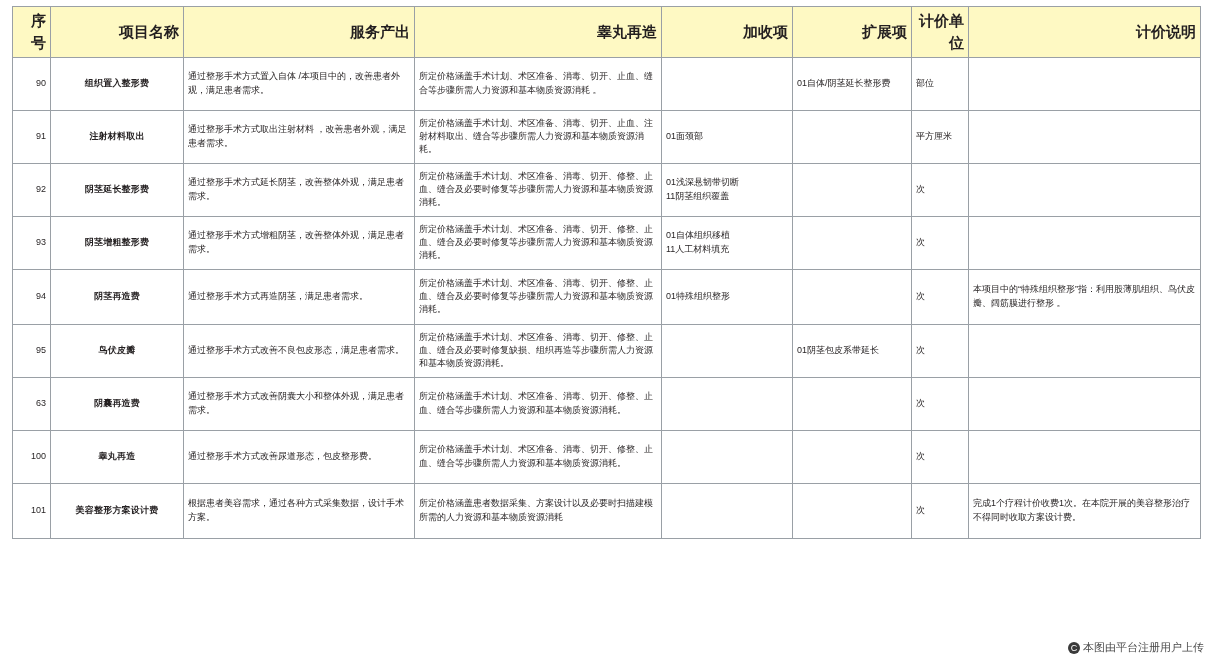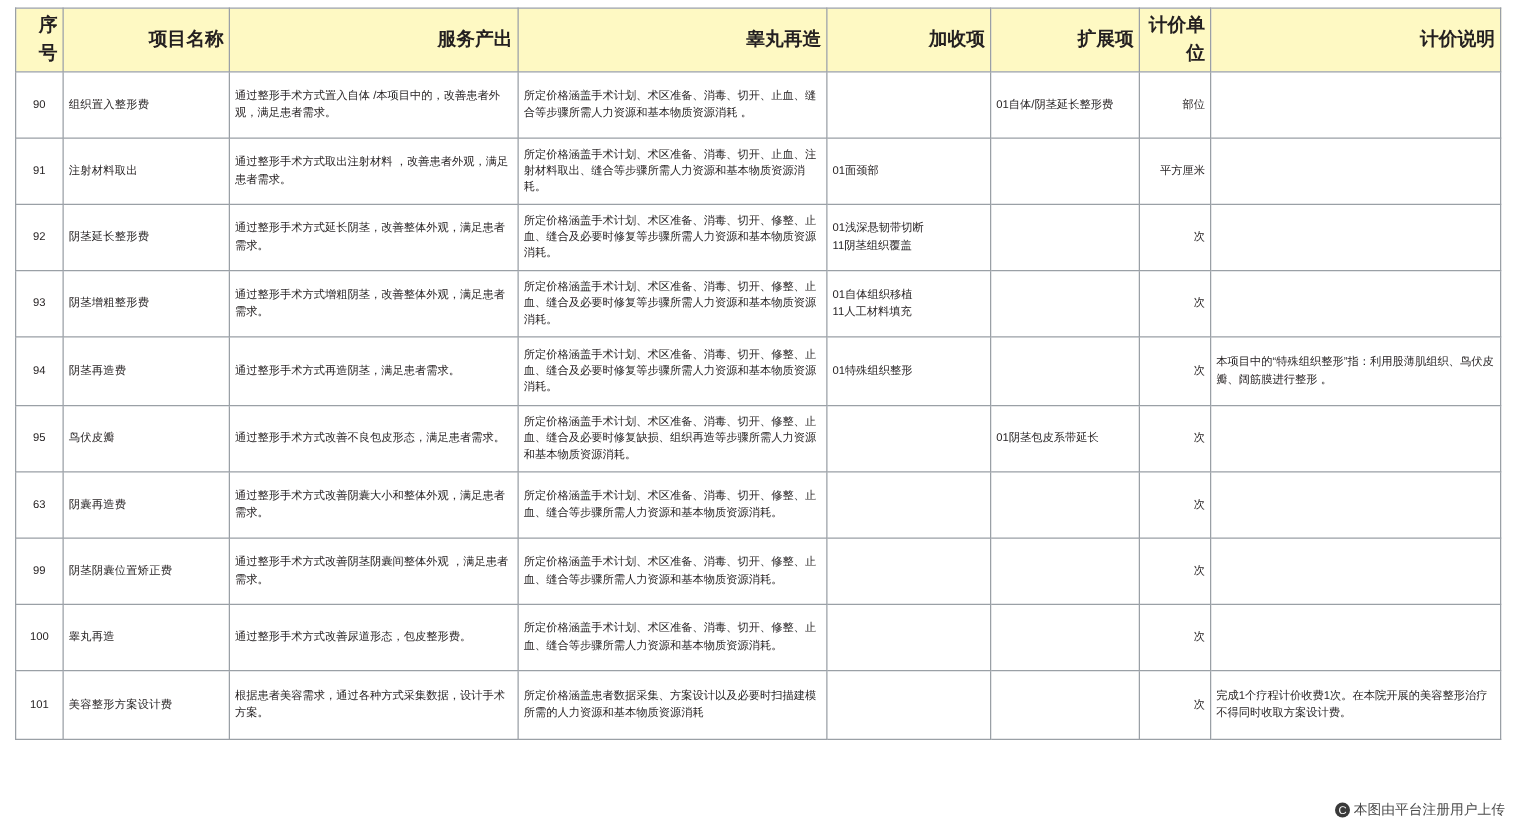--- a/index.html
+++ b/index.html
@@ -47,34 +47,36 @@
   col.c-seq      { width: 38px; }
   col.c-name     { width: 133px; }
   col.c-service  { width: 231px; }
   col.c-price    { width: 247px; }
   col.c-extra    { width: 131px; }
   col.c-expand   { width: 119px; }
   col.c-unit     { width: 57px; }
   col.c-note     { width: 232px; }
 
   td.seq {
+    text-align: right;
+    font-size: 9px;
+  }
+  td.name {
     text-align: center;
-    font-size: 9px;
-  }
-  td.name {
     font-size: 9.5px;
     letter-spacing: 0.2px;
+    font-weight: bold;
   }
   td.service, td.price, td.extra, td.expand, td.note {
     text-align: left;
     vertical-align: top;
     padding-top: 5px;
   }
   td.unit {
-    text-align: right;
+    text-align: left;
     font-size: 9.5px;
   }
   
   tr.r-tall td { height: 48px; }
   tr.r-mid td  { height: 46px; }
 
   .watermark {
     position: absolute;
     right: 8px;
     bottom: 4px;
@@ -190,30 +192,20 @@
           <td class="seq">63</td>
           <td class="name">阴囊再造费</td>
           <td class="service">通过整形手术方式改善阴囊大小和整体外观，满足患者需求。</td>
           <td class="price">所定价格涵盖手术计划、术区准备、消毒、切开、修整、止血、缝合等步骤所需人力资源和基本物质资源消耗。</td>
           <td class="extra"></td>
           <td class="expand"></td>
           <td class="unit">次</td>
           <td class="note"></td>
         </tr>
         <tr class="r-mid">
-          <td class="seq">99</td>
-          <td class="name">阴茎阴囊位置矫正费</td>
-          <td class="service">通过整形手术方式改善阴茎阴囊间整体外观 ，满足患者需求。</td>
-          <td class="price">所定价格涵盖手术计划、术区准备、消毒、切开、修整、止血、缝合等步骤所需人力资源和基本物质资源消耗。</td>
-          <td class="extra"></td>
-          <td class="expand"></td>
-          <td class="unit">次</td>
-          <td class="note"></td>
-        </tr>
-        <tr class="r-mid">
           <td class="seq">100</td>
           <td class="name">睾丸再造</td>
           <td class="service">通过整形手术方式改善尿道形态，包皮整形费。</td>
           <td class="price">所定价格涵盖手术计划、术区准备、消毒、切开、修整、止血、缝合等步骤所需人力资源和基本物质资源消耗。</td>
           <td class="extra"></td>
           <td class="expand"></td>
           <td class="unit">次</td>
           <td class="note"></td>
         </tr>
         <tr class="r-tall">

